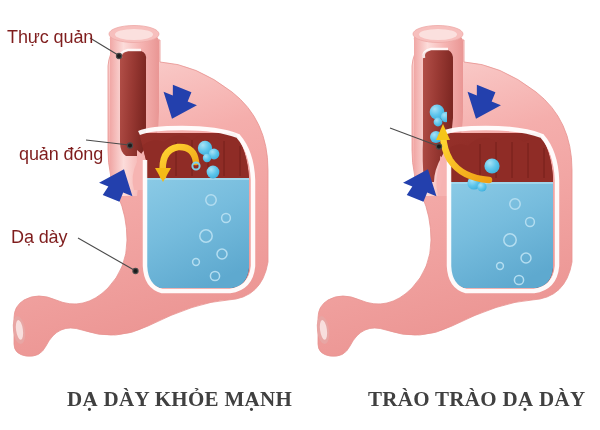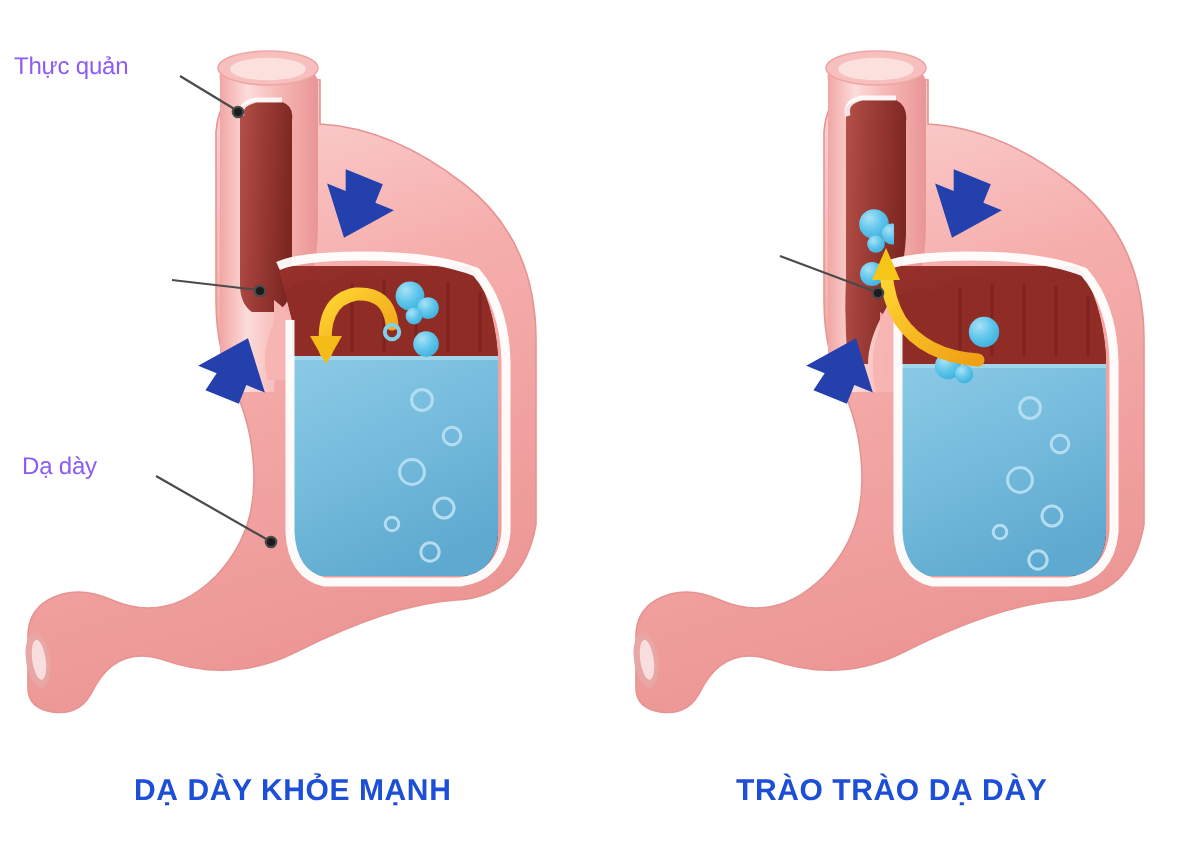--- a/index.html
+++ b/index.html
@@ -5,32 +5,32 @@
   html,body{margin:0;padding:0;}
   body{
     width:600px;height:430px;background:#ffffff;
     font-family:"Liberation Sans",sans-serif;
     overflow:hidden;position:relative;
   }
   #stage{position:absolute;inset:0;width:600px;height:430px;}
   .label-text{
     position:absolute;
     font-family:"Liberation Sans",sans-serif;
-    font-size:12px;
-    color:#8b5cf6;
+    font-size:18px;
+    color:#7f1d1d;
     line-height:1.28;
     white-space:pre;
     letter-spacing:-0.1px;
   }
   .caption{
     position:absolute;
-    font-family:Liberation Sans, sans-serif;
+    font-family:Liberation Serif, serif;
     font-weight:bold;
-    font-size:15px;
-    color:#1d4ed8;
+    font-size:21px;
+    color:#404040;
     letter-spacing:0.3px;
     white-space:pre;
   }
   #lbl-esophagus{left:7px;top:26px;}
   #lbl-sphincter-closed{left:5px;top:120px;}
   #lbl-sphincter-open{left:278px;top:104px;}
   #lbl-stomach{left:11px;top:226px;text-align:center;}
   #cap-left{left:67px;top:387px;}
   #cap-right{left:368px;top:387px;}
 </style>
@@ -336,21 +336,21 @@
 
     <g stroke="#4a4a4a" stroke-width="1.1" fill="#1c1c1c">
       <line x1="390" y1="128" x2="438" y2="146"></line>
       <circle cx="439" cy="146.5" r="2.6"></circle>
     </g>
   </g>
 </svg>
 
 <div class="label-text" id="lbl-esophagus">Thực quản</div>
 
-<div class="label-text" id="lbl-sphincter-closed"><br></div>
+<div class="label-text" id="lbl-sphincter-closed"><br><span style="margin-left:14px;display:inline-block">quản đóng</span></div>
 
 <div class="label-text" id="lbl-sphincter-open"><br></div>
 
 <div class="label-text" id="lbl-stomach">Dạ dày</div>
 
 <div class="caption" id="cap-left">DẠ DÀY KHỎE MẠNH</div>
 
 <div class="caption" id="cap-right">TRÀO TRÀO DẠ DÀY</div>
 
 </body></html>

